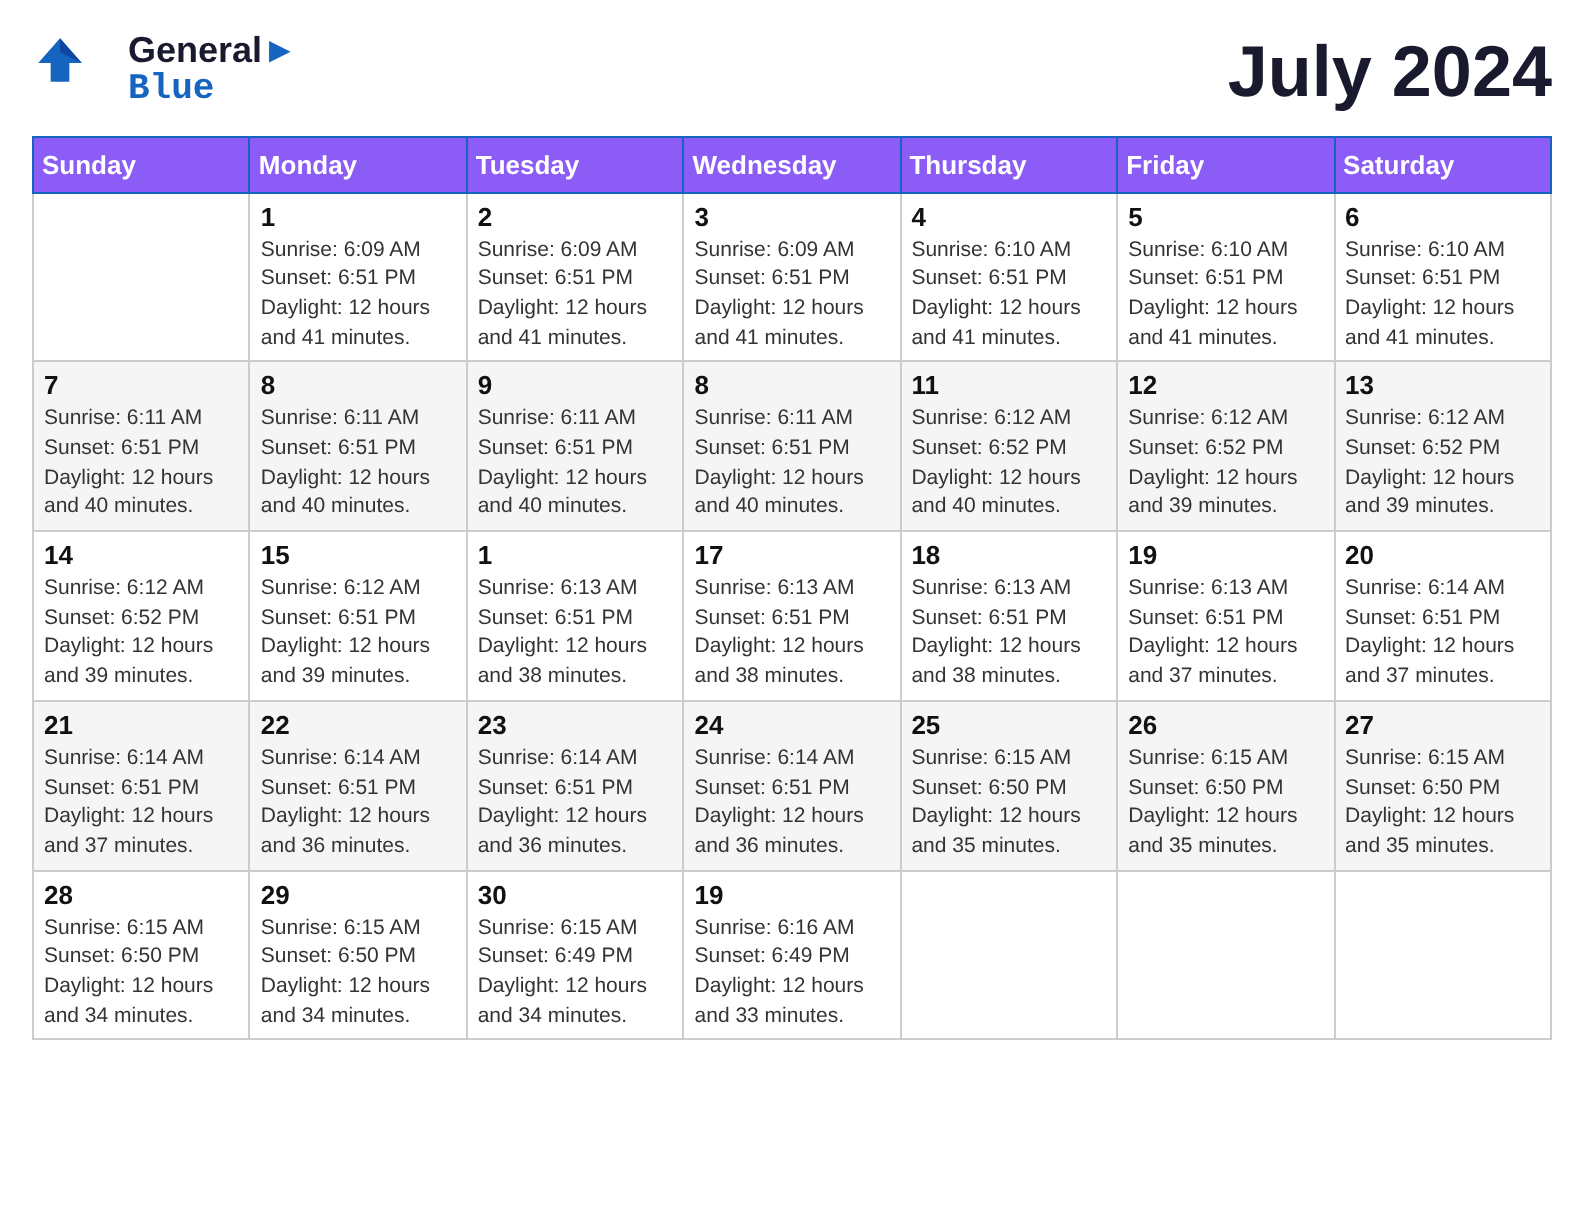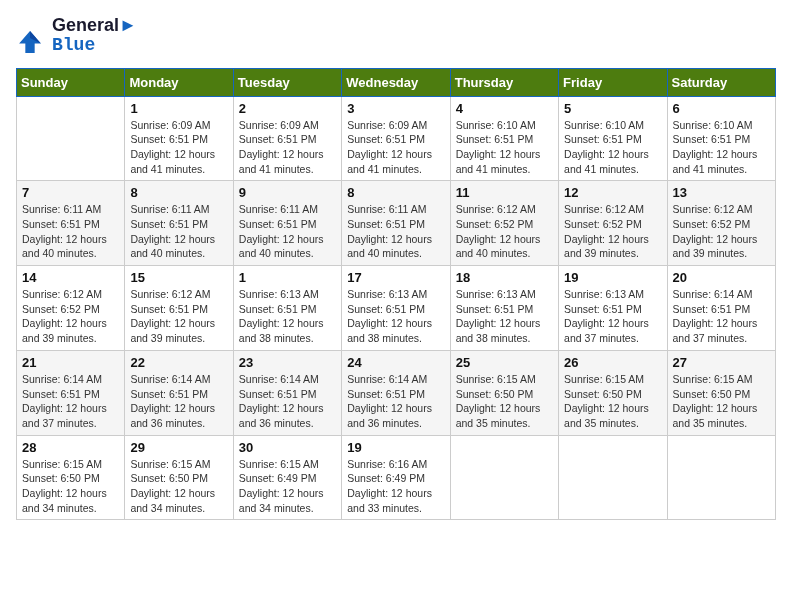--- a/index.html
+++ b/index.html
@@ -11,22 +11,22 @@
       padding: 16px;
     }
     .header {
       display: flex;
       justify-content: space-between;
       align-items: flex-start;
       margin-bottom: 12px;
     }
     .logo {
       display: flex;
-      align-items: flex-end;
-      gap: 8px;
+      align-items: flex-start;
+      gap: 20px;
     }
     .logo-text {
       font-size: 18px;
       font-weight: bold;
       color: #1a1a2e;
       line-height: 1.1;
     }
     .logo-text span {
       color: #1565c0;
     }
@@ -47,21 +47,21 @@
       font-size: 15px;
       color: #333;
       margin-top: 2px;
     }
     table {
       width: 100%;
       border-collapse: collapse;
       font-size: 11px;
     }
     thead th {
-      background-color: #4d7c0f;
+      background-color: #8b5cf6;
       color: #fff;
       padding: 6px 4px;
       text-align: left;
       font-size: 13px;
       font-weight: bold;
       border: 1px solid #1565c0;
     }
     tbody td {
       border: 1px solid #ccc;
       vertical-align: top;
@@ -98,20 +98,21 @@
     <svg class="logo-icon" viewBox="0 0 36 36">
       <polygon points="18,4 32,20 24,20 24,32 12,32 12,20 4,20" fill="#1565c0"></polygon>
       <polygon points="18,4 32,20 18,13" fill="#0d47a1"></polygon>
     </svg>
     <div class="logo-text">
       <div>General<span>►</span></div>
       <div style="color:#1565c0;font-family:Liberation Mono, monospace;">Blue</div>
     </div>
   </div>
   <div class="title-block">
+    <div class="month-title">July 2024</div>
   </div>
 </div>
 
 <table>
   <thead>
     <tr>
     <th>Sunday</th>
         <th>Monday</th>
         <th>Tuesday</th>
         <th>Wednesday</th>

